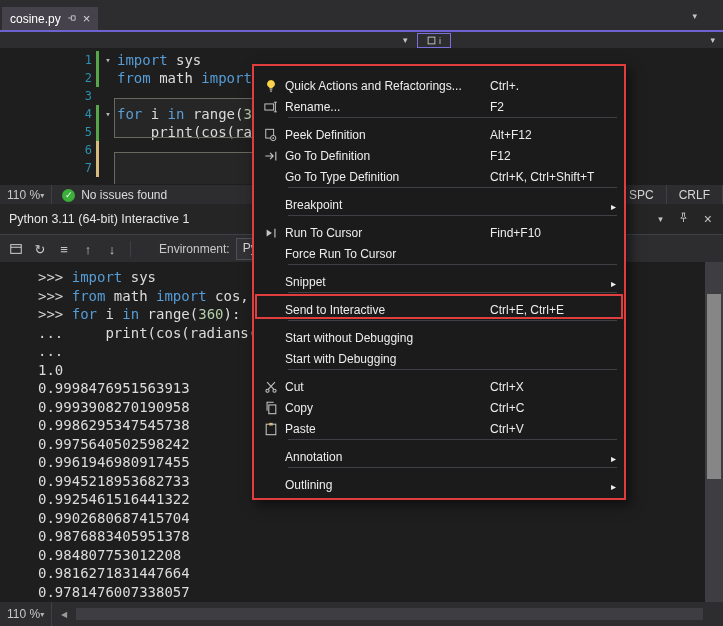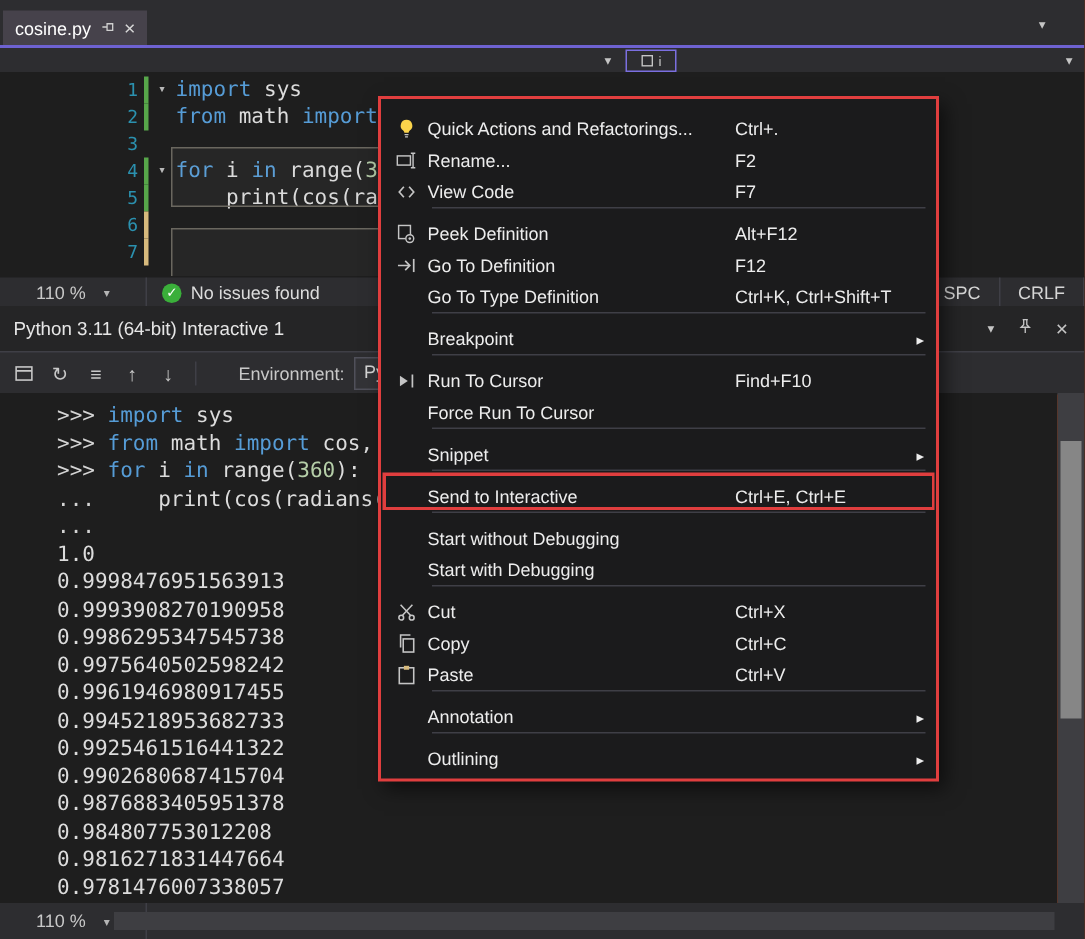--- a/index.html
+++ b/index.html
@@ -1,16 +1,16 @@
 <!DOCTYPE html>
 <html><head>
 <meta charset="utf-8">
 <style>
   html,body{margin:0;padding:0;background:#2d2d30;}
-  #app{position:relative;width:723px;height:626px;background:#c2410c;overflow:hidden;
+  #app{position:relative;width:723px;height:626px;background:#22c55e;overflow:hidden;
        font-family:"Liberation Sans",sans-serif;color:#dcdcdc;}
 
   
   .tabs-row{position:absolute;top:0;left:0;right:0;height:30px;background:#2d2d30;}
   .tab{position:absolute;left:2px;top:7px;height:23px;display:flex;align-items:center;gap:6px;
        padding:0 8px;background:#46424b;color:#fff;font-size:12px;cursor:default;}
   .tab .tclose{font-size:13px;color:#d8d8d8;line-height:1;}
   .tab-overflow{position:absolute;right:26px;top:11px;font-size:9px;color:#c5c5c5;}
   .accent-line{position:absolute;top:30px;left:0;right:0;height:2px;background:#6e62d1;}
 
@@ -33,21 +33,21 @@
   .code{white-space:pre;color:#dcdcdc;}
   .tok-kw{color:#569cd6;} .tok-num{color:#b5cea8;} .tok-id{color:#dcdcdc;} .tok-pl{color:#dcdcdc;}
   .tok-prompt{color:#d4d4d4;}
   .sel-box{position:absolute;border:1px solid #6a675f;background:rgba(200,200,200,0.05);}
   .sel-box.b1{left:114px;top:50px;width:228px;height:38px;}
   .sel-box.b2{left:114px;top:104px;width:152px;height:38px;}
 
   
   .ed-status{position:absolute;top:184px;left:0;right:0;height:20px;background:#2d2d30;
              display:flex;align-items:center;font-size:12px;color:#c8c8c8;border-top:1px solid #1e1e1e;}
-  .zoom-ctl{display:flex;align-items:center;gap:12px;padding:0 24px;height:100%;
+  .zoom-ctl{display:flex;align-items:center;padding:0 7px;height:100%;
             border-right:1px solid #3f3f46;}
   .zoom-ctl .zchev{font-size:8px;color:#b5b5b5;}
   .check-badge{width:13px;height:13px;border-radius:50%;background:#3aaf3a;color:#fff;font-size:9px;
                display:flex;align-items:center;justify-content:center;margin:0 6px 0 10px;flex:none;}
   .status-msg{color:#dcdcdc;}
   .indicators{margin-left:auto;display:flex;height:100%;}
   .indicator{padding:0 12px;display:flex;align-items:center;border-left:1px solid #3f3f46;color:#d6d6d6;}
   .indicator:last-child{border-right:1px solid #3f3f46;}
 
   
@@ -258,30 +258,20 @@
         <span class="mi-icon">
           <svg width="14" height="14" viewBox="0 0 16 16">
             <rect x="1" y="4.5" width="10" height="7" fill="none" stroke="#c5c5c5" stroke-width="1.1"></rect>
             <path d="M13 2.5v11M11.3 2.5h3.4M11.3 13.5h3.4" stroke="#c5c5c5" stroke-width="1.1" fill="none"></path>
           </svg>
         </span>
         <span class="mi-label">Rename...</span>
         <span class="mi-shortcut">F2</span>
         <span class="mi-arrow"></span>
       </div>
-      <div class="menu-item">
-        <span class="mi-icon">
-          <svg width="14" height="14" viewBox="0 0 16 16">
-            <path d="M6 4 2.5 8 6 12M10 4l3.5 4L10 12" fill="none" stroke="#c5c5c5" stroke-width="1.3"></path>
-          </svg>
-        </span>
-        <span class="mi-label">View Code</span>
-        <span class="mi-shortcut">F7</span>
-        <span class="mi-arrow"></span>
-      </div>
       <div class="menu-sep"></div>
       <div class="menu-item">
         <span class="mi-icon">
           <svg width="14" height="14" viewBox="0 0 16 16">
             <rect x="2" y="1.5" width="9" height="10" fill="none" stroke="#c5c5c5" stroke-width="1.1"></rect>
             <circle cx="10.5" cy="11.5" r="3" fill="#1b1b1c" stroke="#c5c5c5" stroke-width="1.1"></circle>
             <circle cx="10.5" cy="11.5" r="1" fill="#c5c5c5"></circle>
           </svg>
         </span>
         <span class="mi-label">Peek Definition</span>

